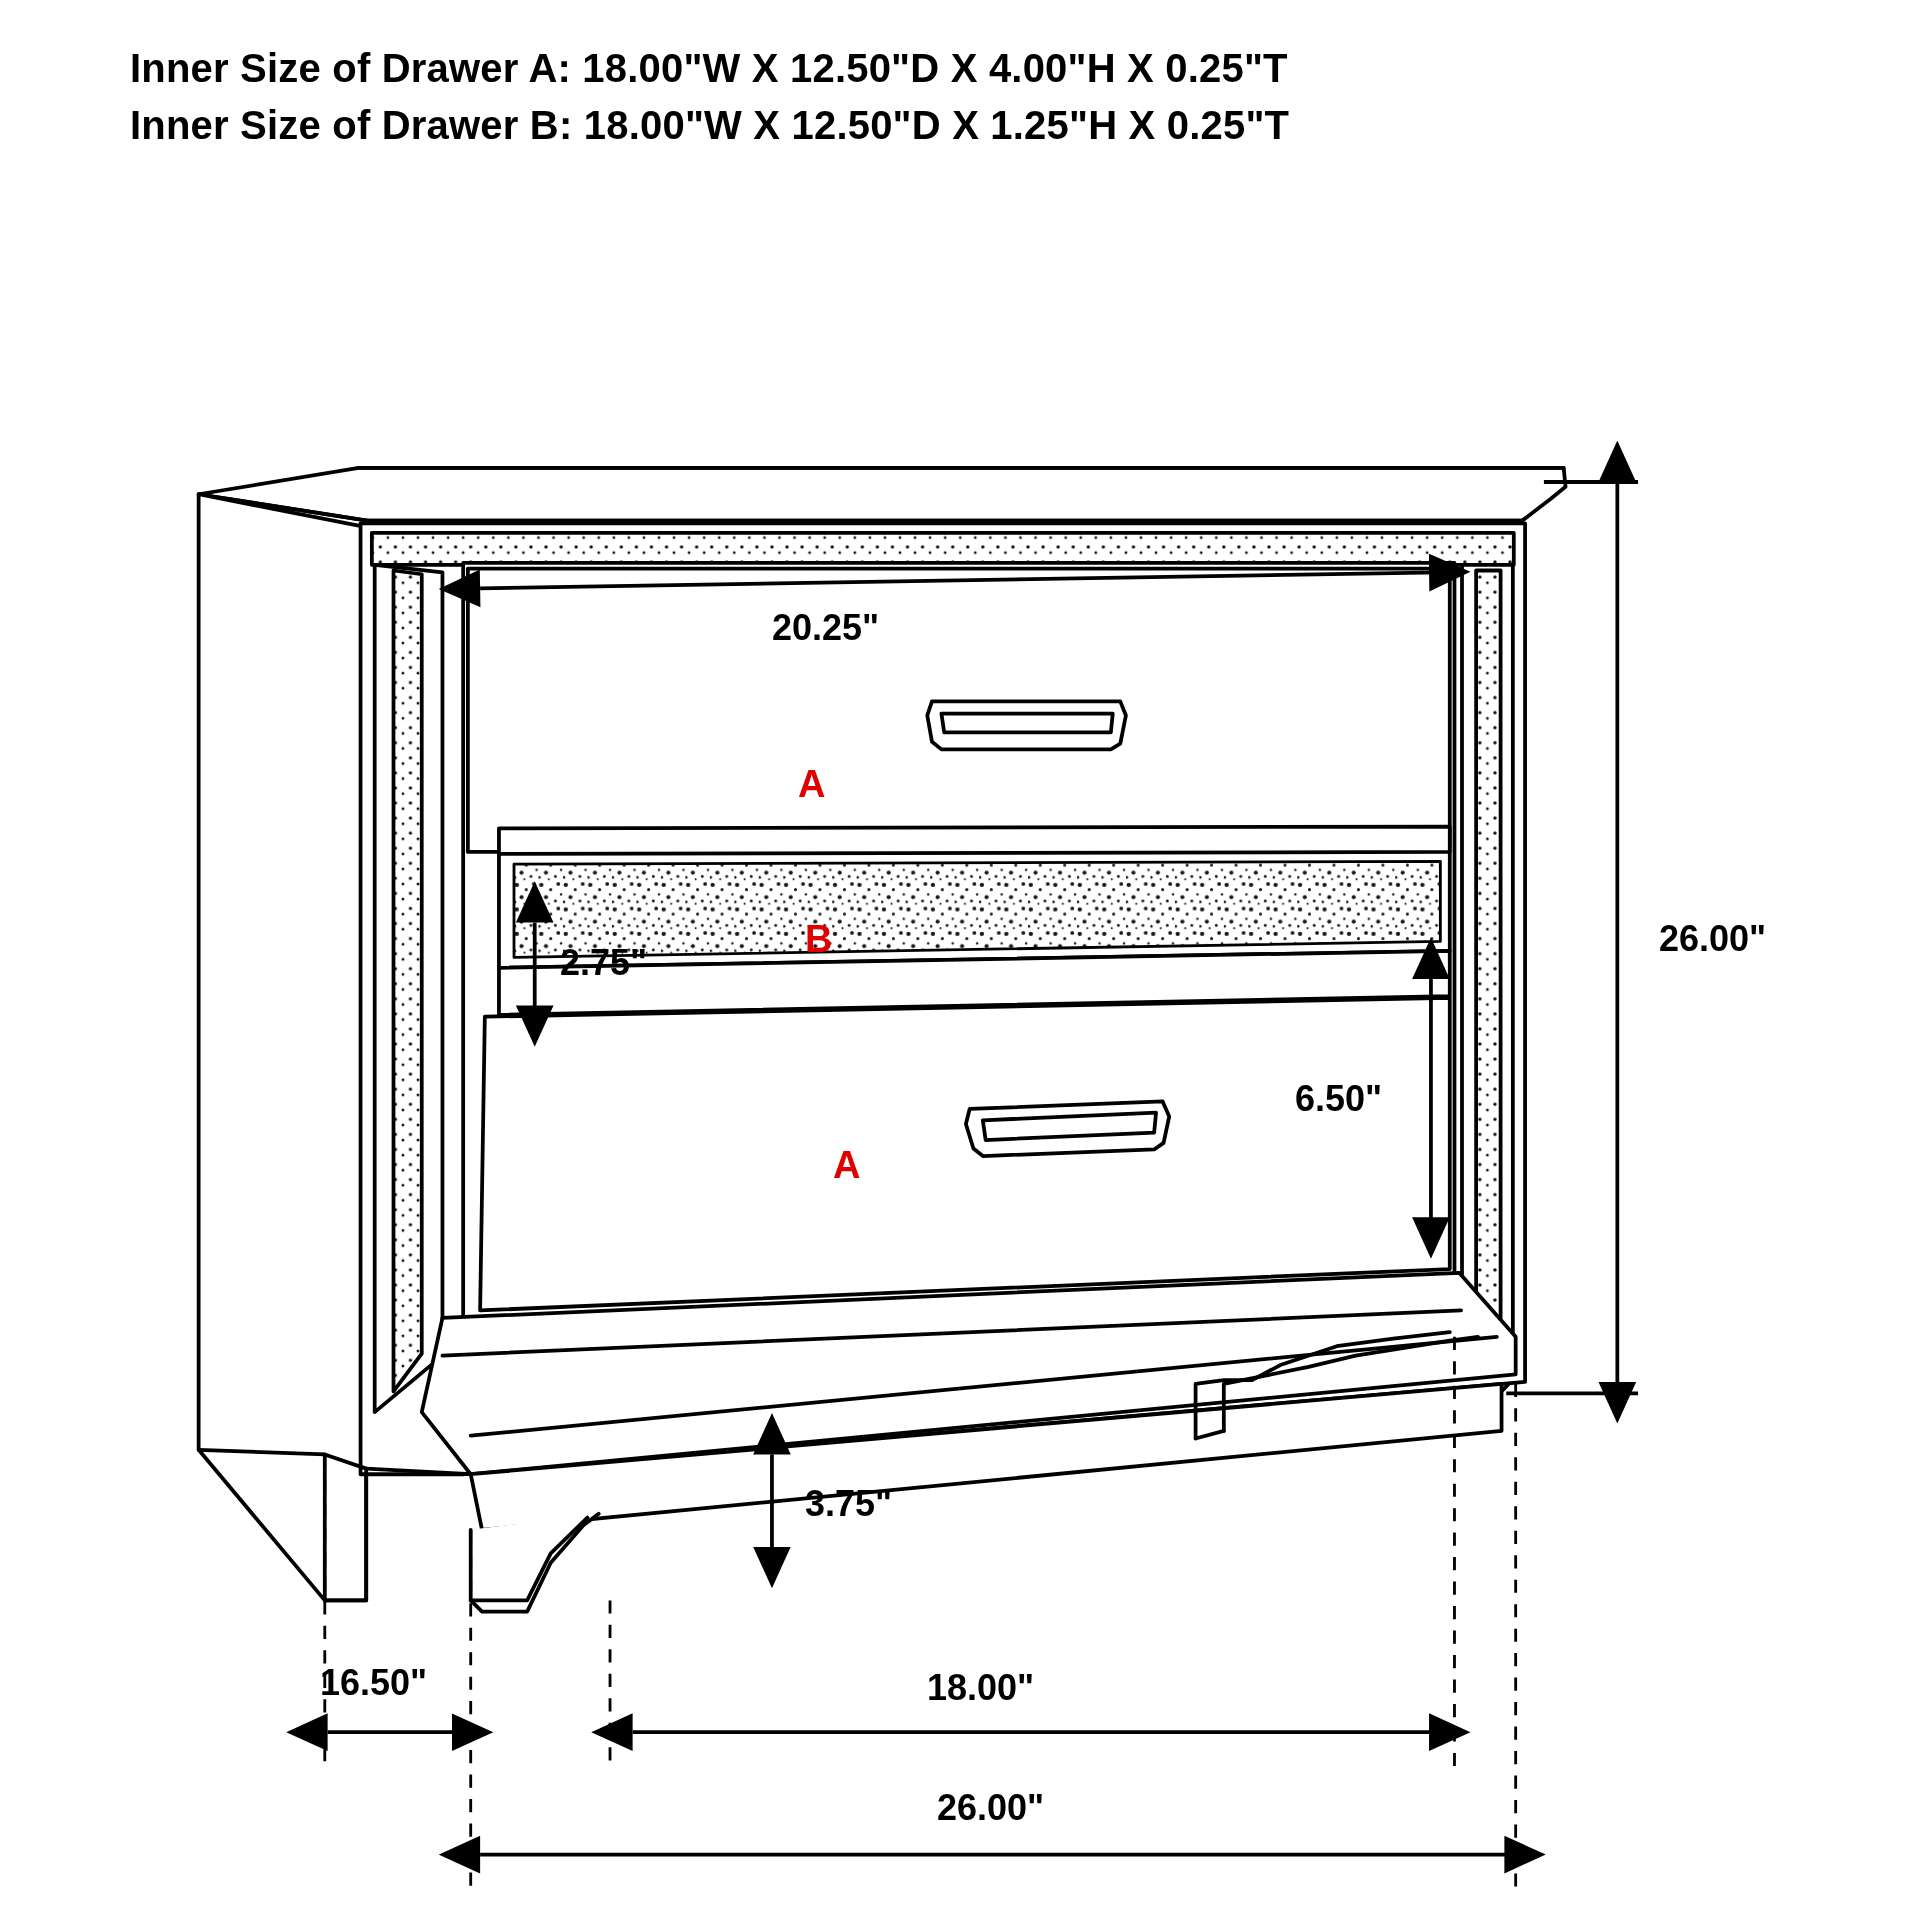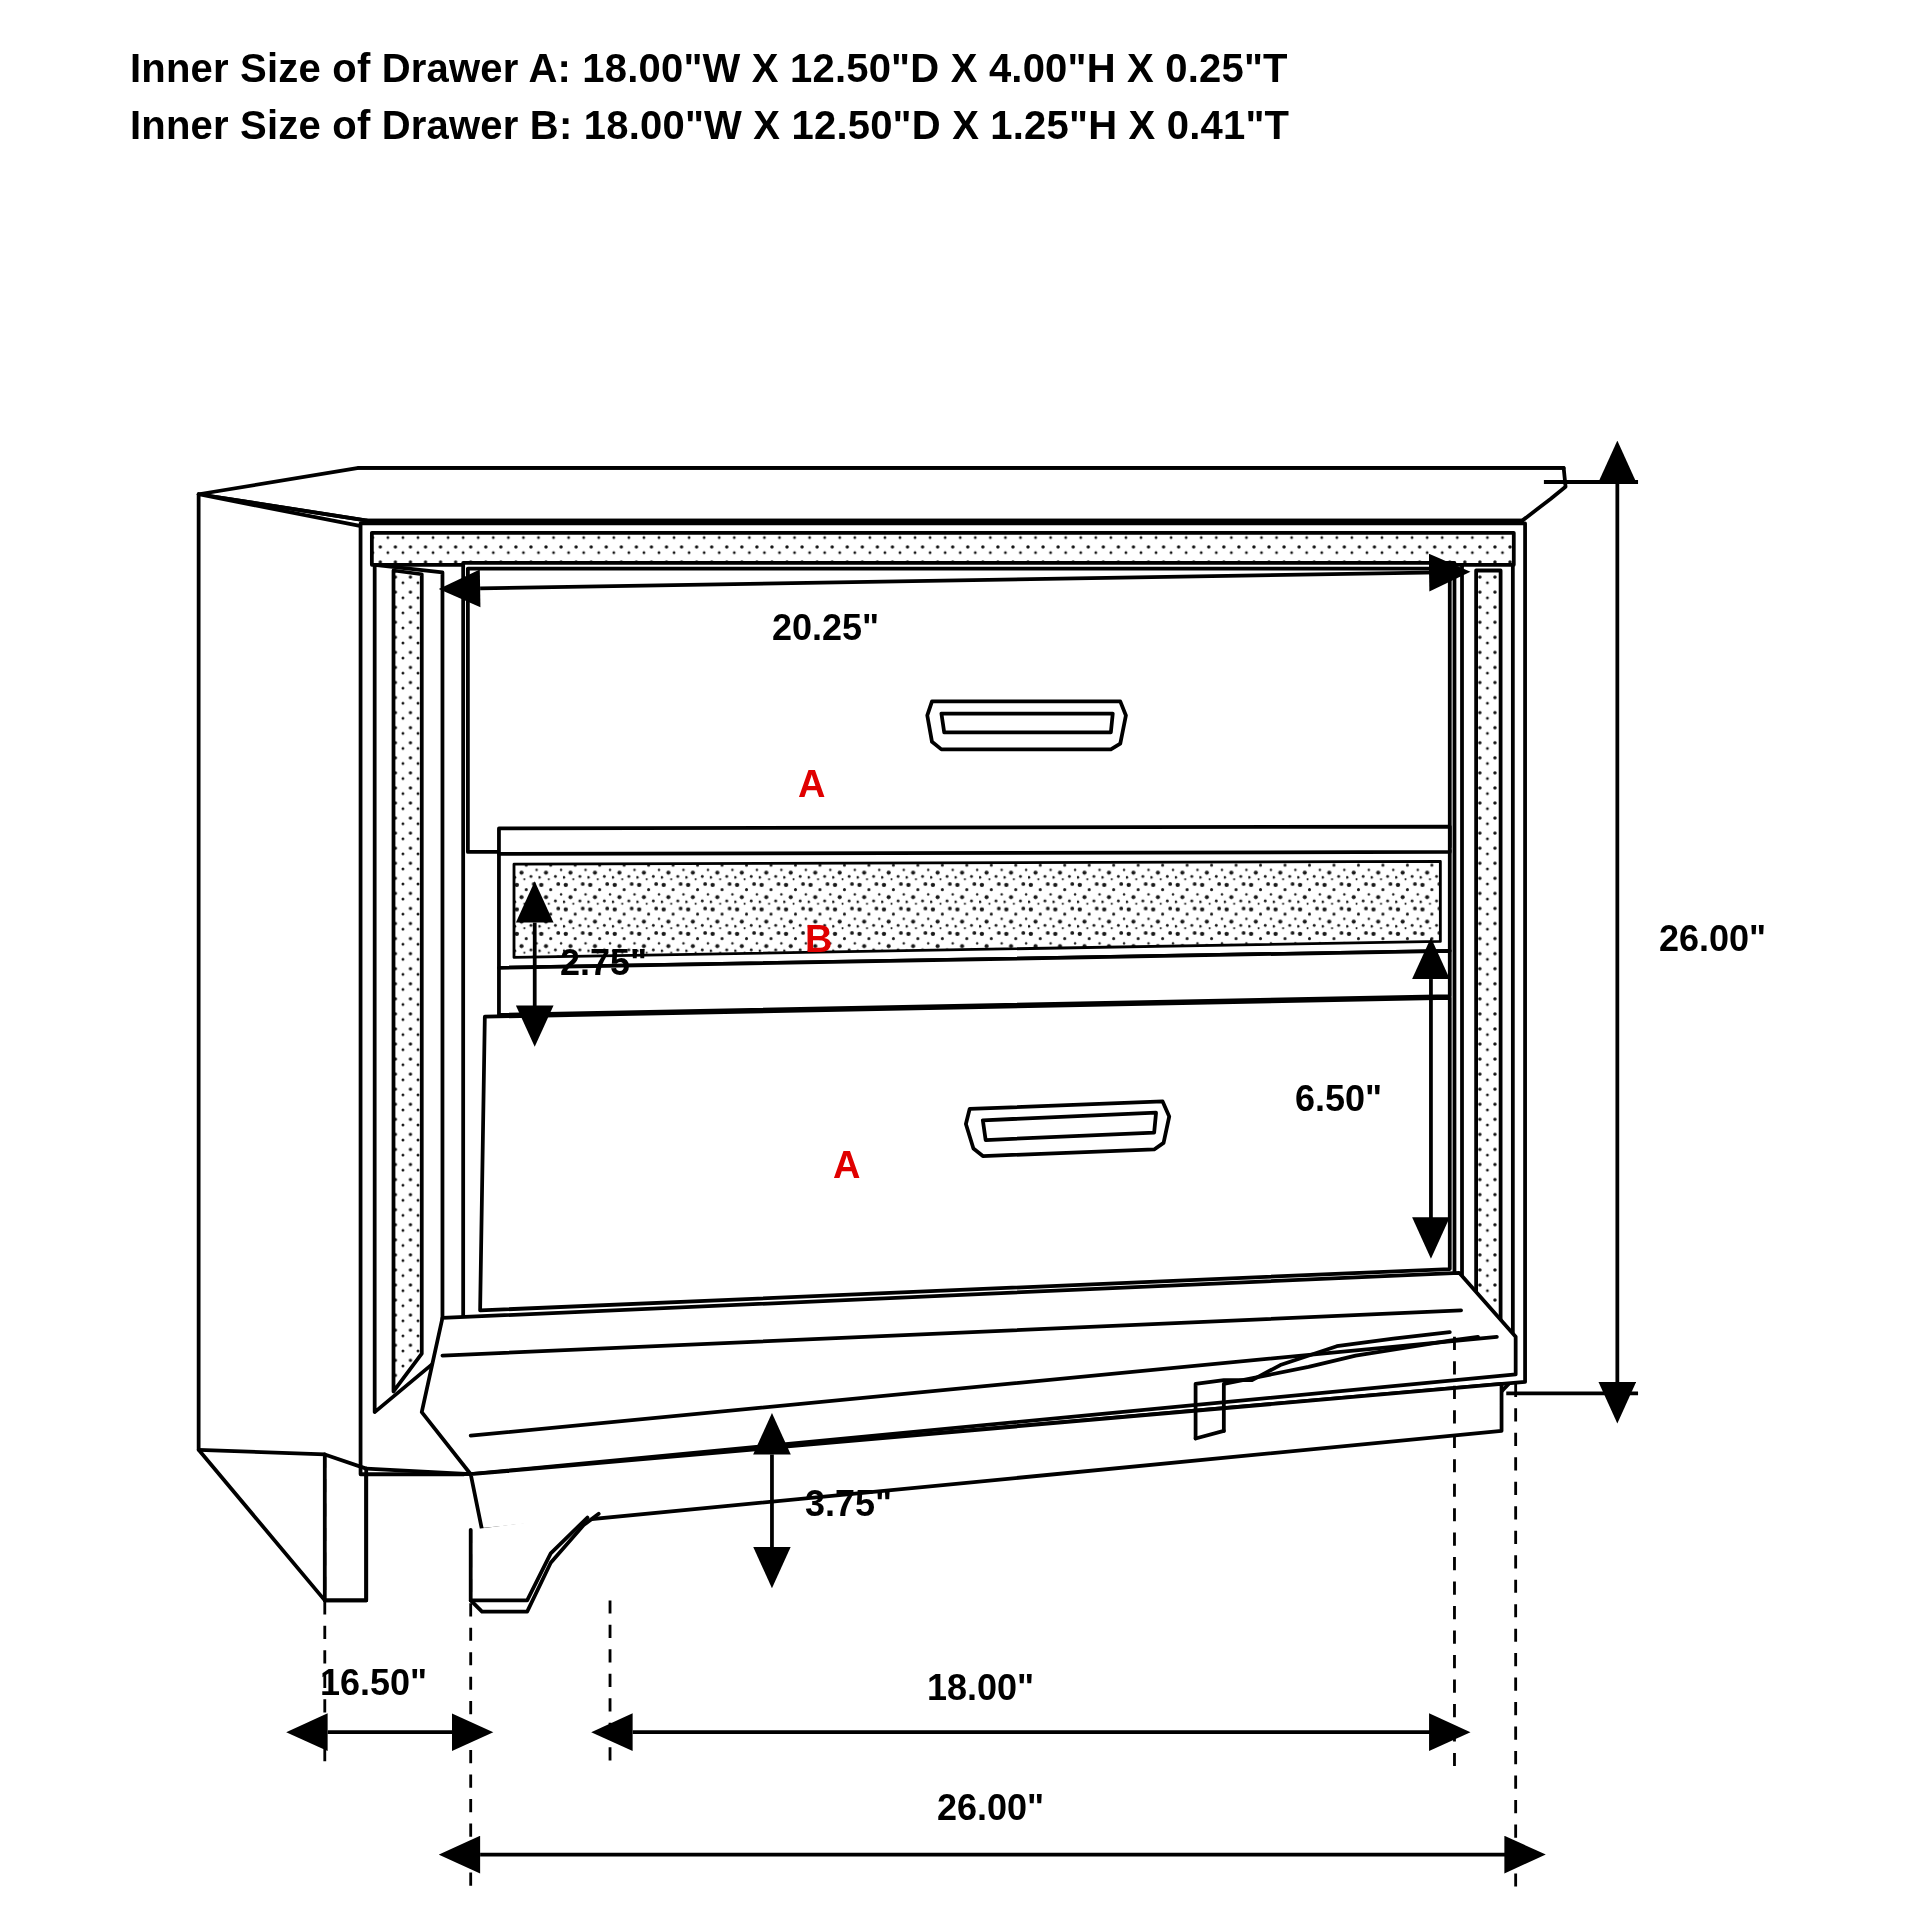--- a/index.html
+++ b/index.html
@@ -55,21 +55,21 @@
     white-space: nowrap;
   }
 </style>
 </head>
 <body>
 
 <div id="root">
 
   <div class="spec-block">
     <div class="spec-line">Inner Size of Drawer A: 18.00"W X 12.50"D X 4.00"H X 0.25"T</div>
-    <div class="spec-line">Inner Size of Drawer B: 18.00"W X 12.50"D X 1.25"H X 0.41"T</div>
+    <div class="spec-line">Inner Size of Drawer B: 18.00"W X 12.50"D X 1.25"H X 0.25"T</div>
   </div>
 
   <svg class="diagram" viewBox="0 0 2048 2048">
     <defs>
       <marker id="arrowStart" markerWidth="14" markerHeight="14" refX="11" refY="5" orient="auto">
         <path d="M11,0 L0,5 L11,10 z" fill="#000"></path>
       </marker>
       <marker id="arrowEnd" markerWidth="14" markerHeight="14" refX="3" refY="5" orient="auto">
         <path d="M0,0 L11,5 L0,10 z" fill="#000"></path>
       </marker>

